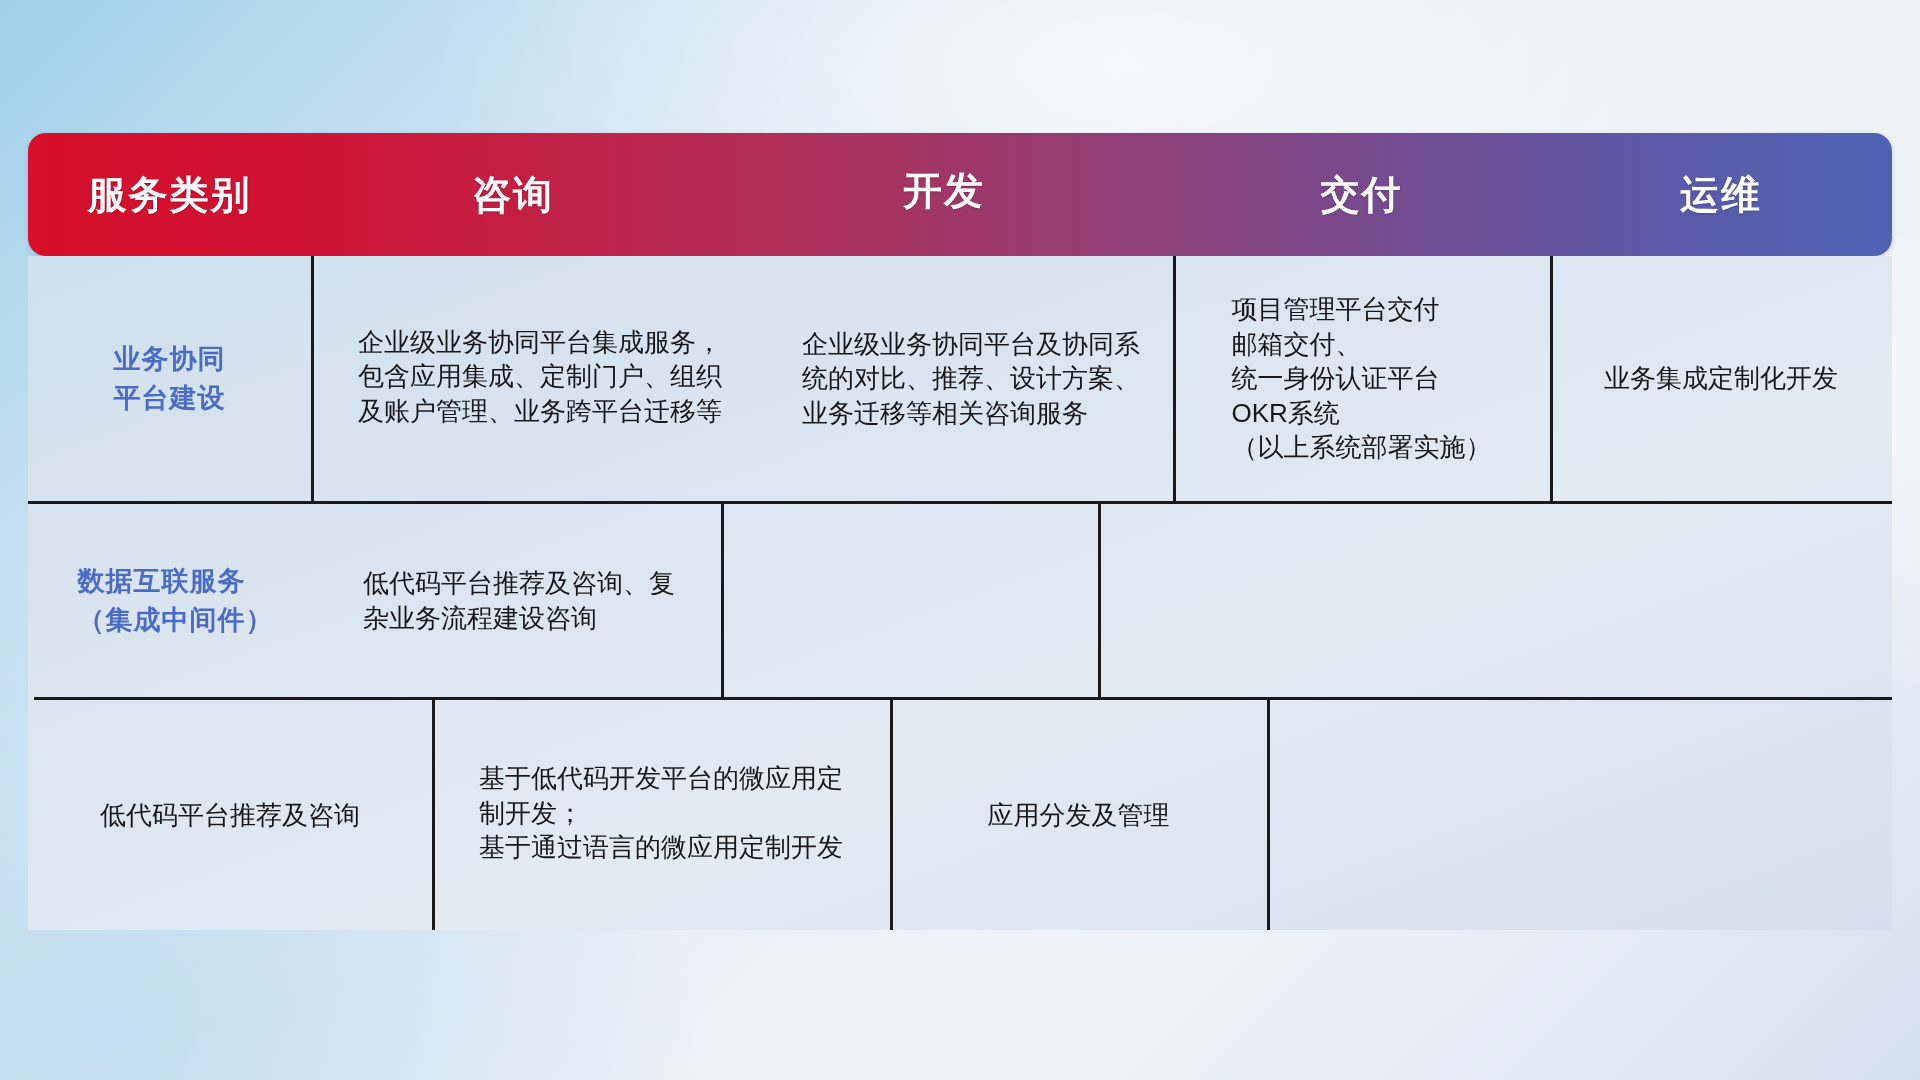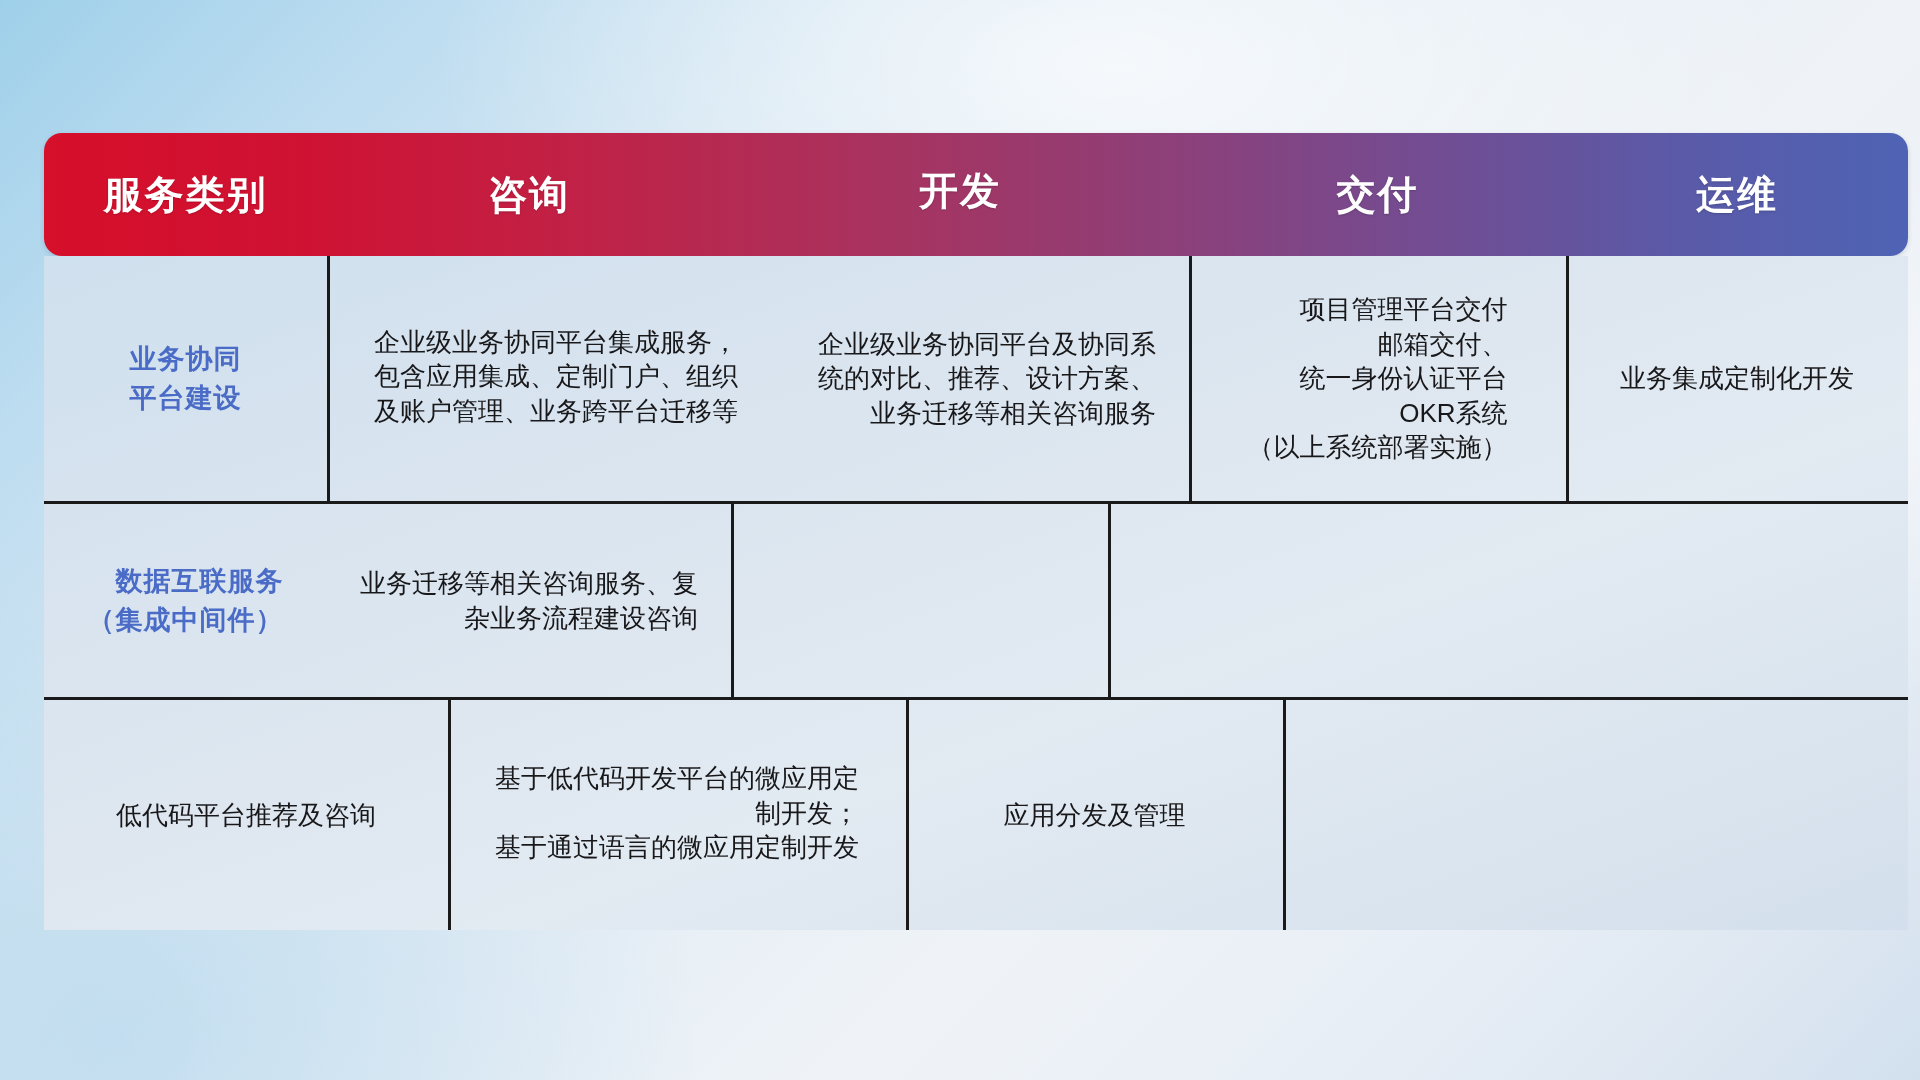--- a/index.html
+++ b/index.html
@@ -30,21 +30,21 @@
     left: 0; top: 0; right: 0; bottom: 0;
     background:
       radial-gradient(1100px 520px at 58% 6%, rgba(255,255,255,.72), rgba(255,255,255,0) 62%),
       radial-gradient(900px 700px at 6% 96%, rgba(173,212,236,.55), rgba(255,255,255,0) 65%),
       radial-gradient(760px 420px at 96% 38%, rgba(255,255,255,.45), rgba(255,255,255,0) 70%);
     pointer-events: none;
   }
 
   .table-wrap {
     position: absolute;
-    left: 44px;
+    left: 28px;
     top: 133px;
     width: 1864px;
   }
 
   
   .thead {
     height: 123px;
     border-radius: 18px;
     background: linear-gradient(90deg,
         #d60f2a 0%,
@@ -85,21 +85,21 @@
     border-bottom: 3px solid #1a1a1a;
     position: relative;
   }
   .tr:last-child { border-bottom: none; }
 
   .td {
     position: relative;
     display: flex;
     align-items: center;
     justify-content: center;
-    text-align: right;
+    text-align: left;
     padding: 10px 14px;
     box-sizing: border-box;
     color: #18181a;
     font-size: 26px;
     line-height: 1.33;
     white-space: pre-line;
   }
   
   .td.rule-left::before {
     content: "";
@@ -118,21 +118,21 @@
   }
 
   
   .c0 { width: 283px; flex: 0 0 283px; }
   .c1 { width: 404px; flex: 0 0 404px; }
   .c2 { width: 458px; flex: 0 0 458px; font-family: Liberation Mono, monospace; }
   .c3 { width: 377px; flex: 0 0 377px; }
   .c4 { width: 342px; flex: 0 0 342px; }
 
   .r0 { height: 245px; }
-  .r1 { height: 193px; }
+  .r1 { height: 193px; margin-left: 6px; }
   .r2 { height: 230px; }
 </style>
 </head>
 <body>
 
 <div class="bg-sheen"></div>
 
 <div class="table-wrap">
 
   <div class="thead">
@@ -158,21 +158,21 @@
 邮箱交付、
 统一身份认证平台
 OKR系统
 （以上系统部署实施）</div>
       <div class="td c4 rule-left">业务集成定制化开发</div>
     </div>
 
     <div class="tr r1">
       <div class="td label c0">数据互联服务
 （集成中间件）</div>
-      <div class="td c1">业务迁移等相关咨询服务、复
+      <div class="td c1">低代码平台推荐及咨询、复
 杂业务流程建设咨询</div>
       <div class="td c3 rule-left"></div>
       <div class="td c4 rule-left"></div>
     </div>
 
     <div class="tr r2">
       <div class="td c1">低代码平台推荐及咨询</div>
       <div class="td c2 rule-left">基于低代码开发平台的微应用定
 制开发；
 基于通过语言的微应用定制开发</div>

